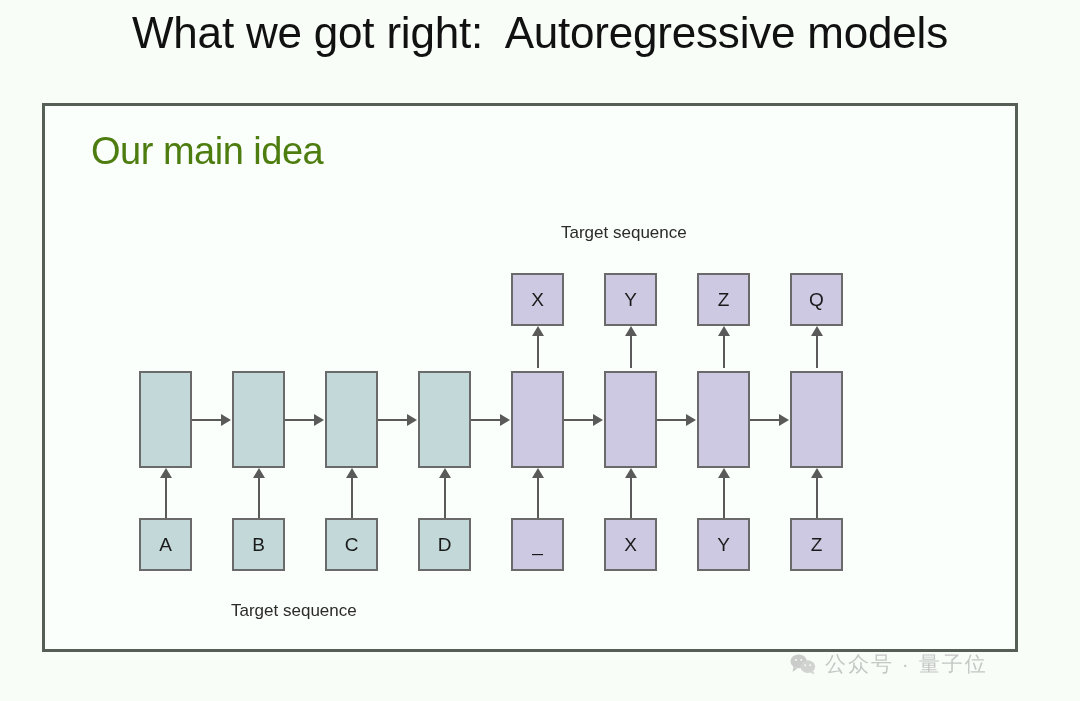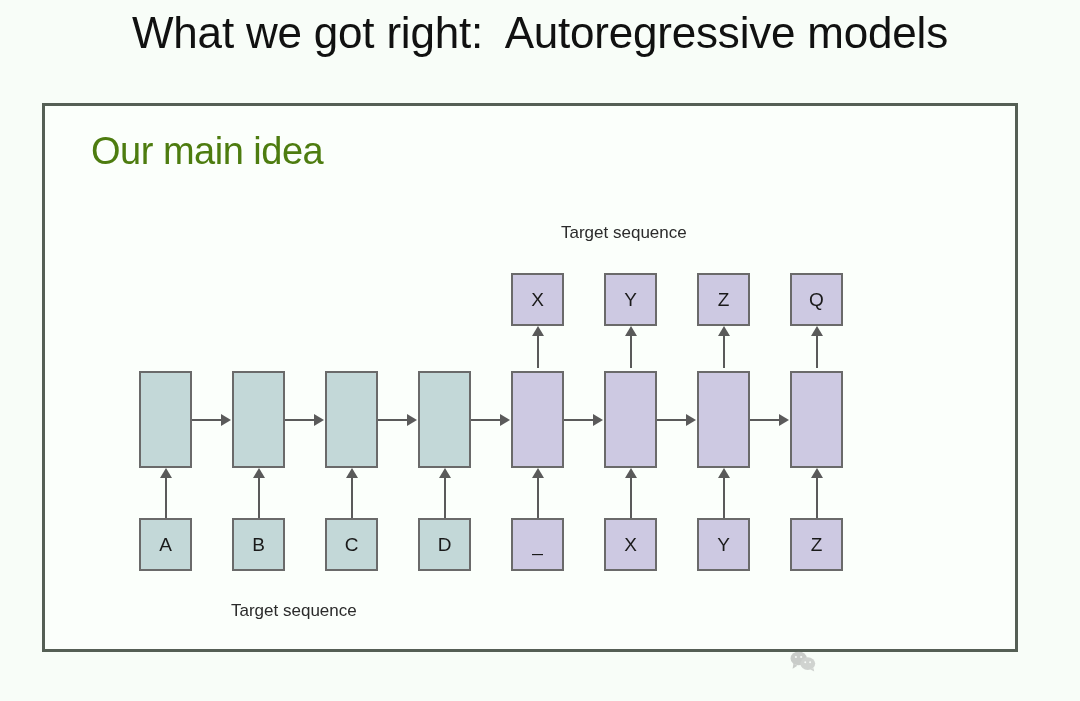--- a/index.html
+++ b/index.html
@@ -212,13 +212,14 @@
   <svg class="wechat-icon" viewBox="0 0 30 24">
     <ellipse cx="10" cy="9" rx="9.4" ry="8" fill="#8a8a8a"></ellipse>
     <polygon points="4,15 3,21 8.5,17.4" fill="#8a8a8a"></polygon>
     <ellipse cx="20.5" cy="15" rx="8.6" ry="7.3" fill="#9a9a9a"></ellipse>
     <polygon points="27,20 28,24 23.5,21.8" fill="#9a9a9a"></polygon>
     <circle cx="6.8" cy="7.4" r="1.25" fill="#f2f2f2"></circle>
     <circle cx="12.9" cy="7.4" r="1.25" fill="#f2f2f2"></circle>
     <circle cx="17.6" cy="13.5" r="1.1" fill="#f6f6f6"></circle>
     <circle cx="23.2" cy="13.5" r="1.1" fill="#f6f6f6"></circle>
   </svg>
+  <span class="wm-text">公众号 · 量子位</span>
 </div>
 
 </body></html>

